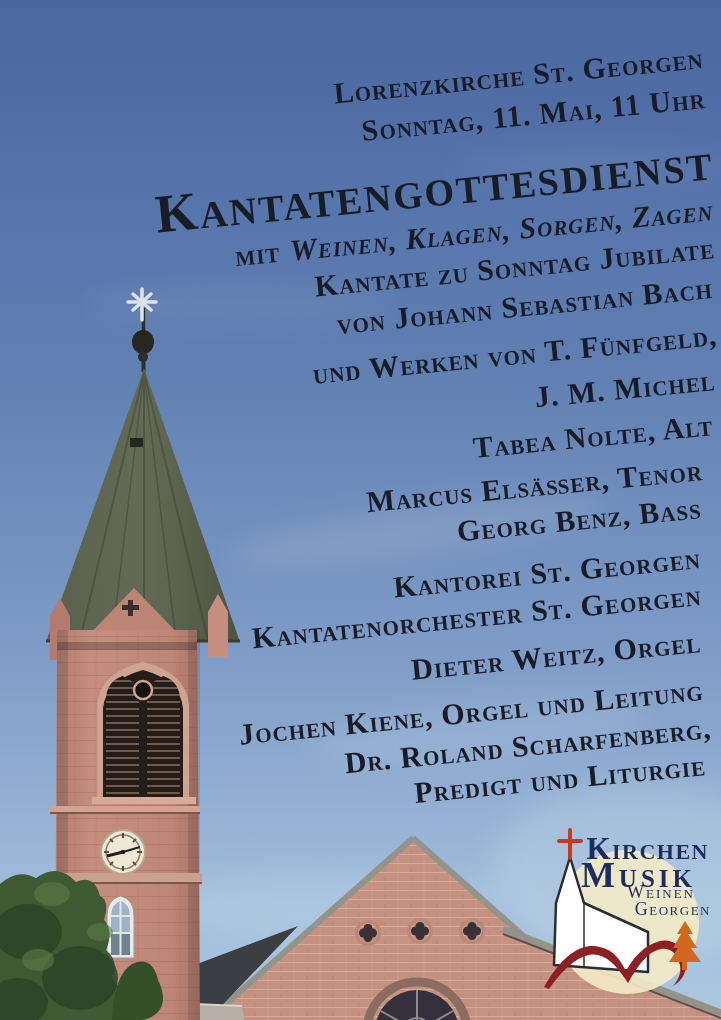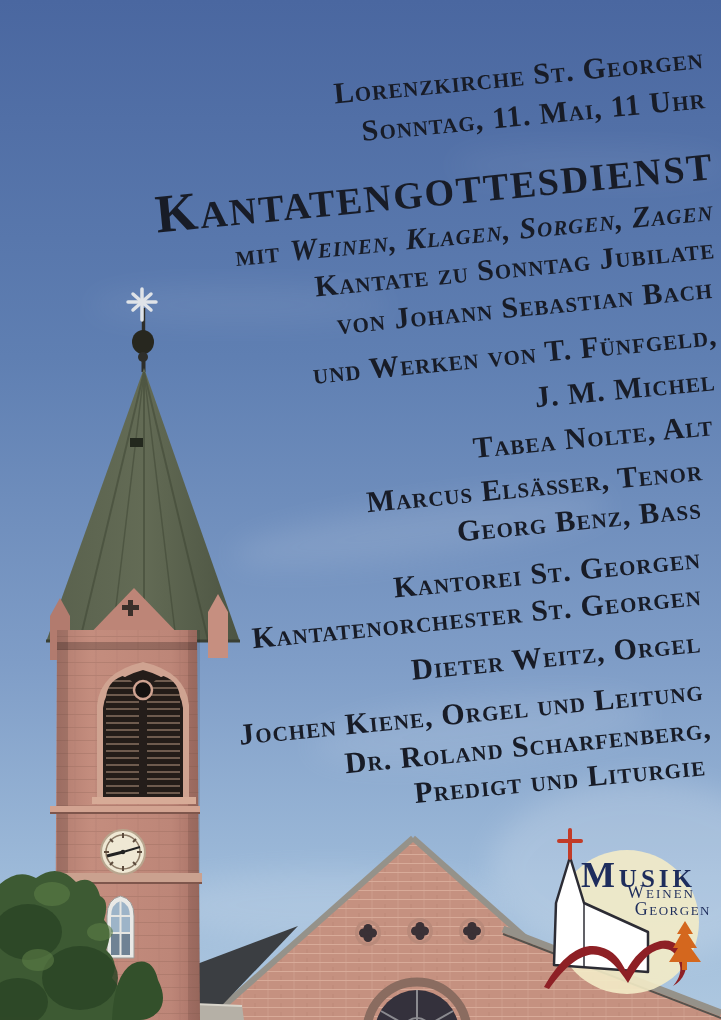--- a/index.html
+++ b/index.html
@@ -296,17 +296,18 @@
   <div id="ln9" class="l">Tabea Nolte, Alt</div>
   <div id="ln10" class="l">Marcus Elsäßer, Tenor</div>
   <div id="ln11" class="l">Georg Benz, Bass</div>
   <div id="ln12" class="l">Kantorei St. Georgen</div>
   <div id="ln13" class="l">Kantatenorchester St. Georgen</div>
   <div id="ln14" class="l">Dieter Weitz, Orgel</div>
   <div id="ln15" class="l">Jochen Kiene, Orgel und Leitung</div>
   <div id="ln16" class="l">Dr. Roland Scharfenberg,</div>
   <div id="ln17" class="l">Predigt und Liturgie</div>
 
+  <div id="lg1" class="logo-word">Kirchen</div>
   <div id="lg2" class="logo-word">Musik</div>
   <div id="lg3" class="logo-word">Weinen</div>
   <div id="lg4" class="logo-word">Georgen</div>
 
 </div>
 
 </body></html>

